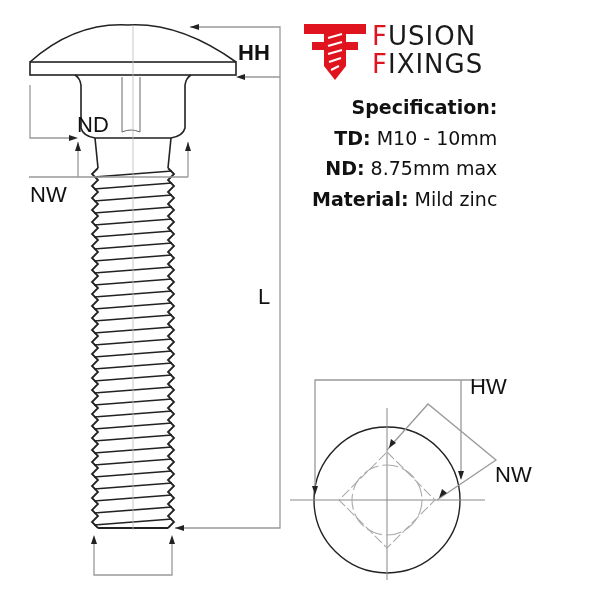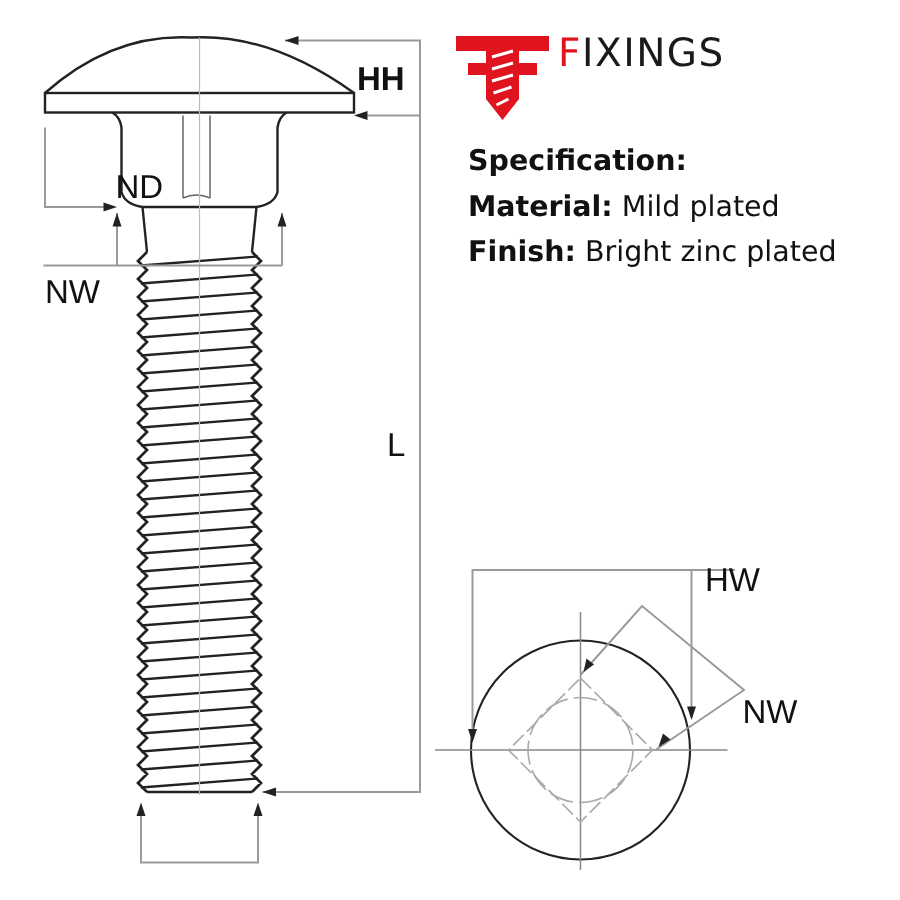--- a/index.html
+++ b/index.html
@@ -2,21 +2,21 @@
 <html><head>
 <meta charset="utf-8">
 <style>
   html, body { margin:0; padding:0; background:#ffffff; }
   body { width:600px; height:600px; position:relative; overflow:hidden; font-family:"DejaVu Sans", sans-serif; }
   #drawing { position:absolute; left:0; top:0; }
   .logo { position:absolute; left:302px; top:16px; width:230px; height:66px; }
   .logo-text { position:absolute; left:372px; top:22px; font-family:"DejaVu Sans", sans-serif; font-size:26px; line-height:28px; letter-spacing:1px; color:#1a1a1a; }
   .logo-text .first { color:#e0141e; }
   .spec { position:absolute; left:312px; top:92px; font-family:"DejaVu Sans", sans-serif; font-size:19px; line-height:30.5px; color:#111; }
-  .spec .row { white-space:nowrap; }
+  .spec .row { white-space:nowrap;text-align:right; }
   .spec .k { font-weight:bold; }
   .dim-label { position:absolute; font-family:"Liberation Sans", sans-serif; font-size:22px; color:#111; }
 </style>
 </head>
 <body>
 
 <svg id="drawing" width="600" height="600" viewBox="0 0 600 600" xmlns="http://www.w3.org/2000/svg">
   <defs>
     <marker id="arr" markerWidth="8" markerHeight="8" refX="7" refY="4" orient="auto" markerUnits="userSpaceOnUse">
       <path d="M0,1 L8,4 L0,7 z" fill="#222"></path>
@@ -121,27 +121,29 @@
     <g stroke="#fff" stroke-width="2">
       <line x1="26" y1="22" x2="40" y2="18"></line>
       <line x1="26" y1="30" x2="40" y2="26"></line>
       <line x1="26" y1="38" x2="40" y2="34"></line>
       <line x1="27" y1="46" x2="39" y2="42"></line>
       <line x1="29" y1="54" x2="37" y2="50"></line>
     </g>
   </svg>
 </div>
 <div class="logo-text">
+  <div><span class="first">F</span><span id="b1">USION</span></div>
   <div><span class="first">F</span><span id="b2">IXINGS</span></div>
 </div>
 
 <div class="spec">
   <div class="row k">Specification:</div>
-  <div class="row"><span class="k">Material:</span><span> Mild plated</span></div>
-  <div class="row"><span class="k">Finish:</span><span> Bright zinc plated</span></div>
+  <div class="row"><span class="k">TD:</span><span> M10 - 10mm</span></div>
+  <div class="row"><span class="k">ND:</span><span> 8.75mm max</span></div>
+  <div class="row"><span class="k">Material:</span><span> Mild zinc</span></div>
 </div>
 
 <div class="dim-label" style="left:238px;top:40px;font-weight:bold;">HH</div>
 <div class="dim-label" style="left:30px;top:112px;margin-left:47px;">ND</div>
 <div class="dim-label" style="left:30px;top:182px;">NW</div>
 <div class="dim-label" style="left:258px;top:284px;">L</div>
 <div class="dim-label" style="left:113px;top:576px;margin-top:40px;">TD</div>
 <div class="dim-label" style="left:470px;top:374px;">HW</div>
 <div class="dim-label" style="left:495px;top:462px;">NW</div>
 

